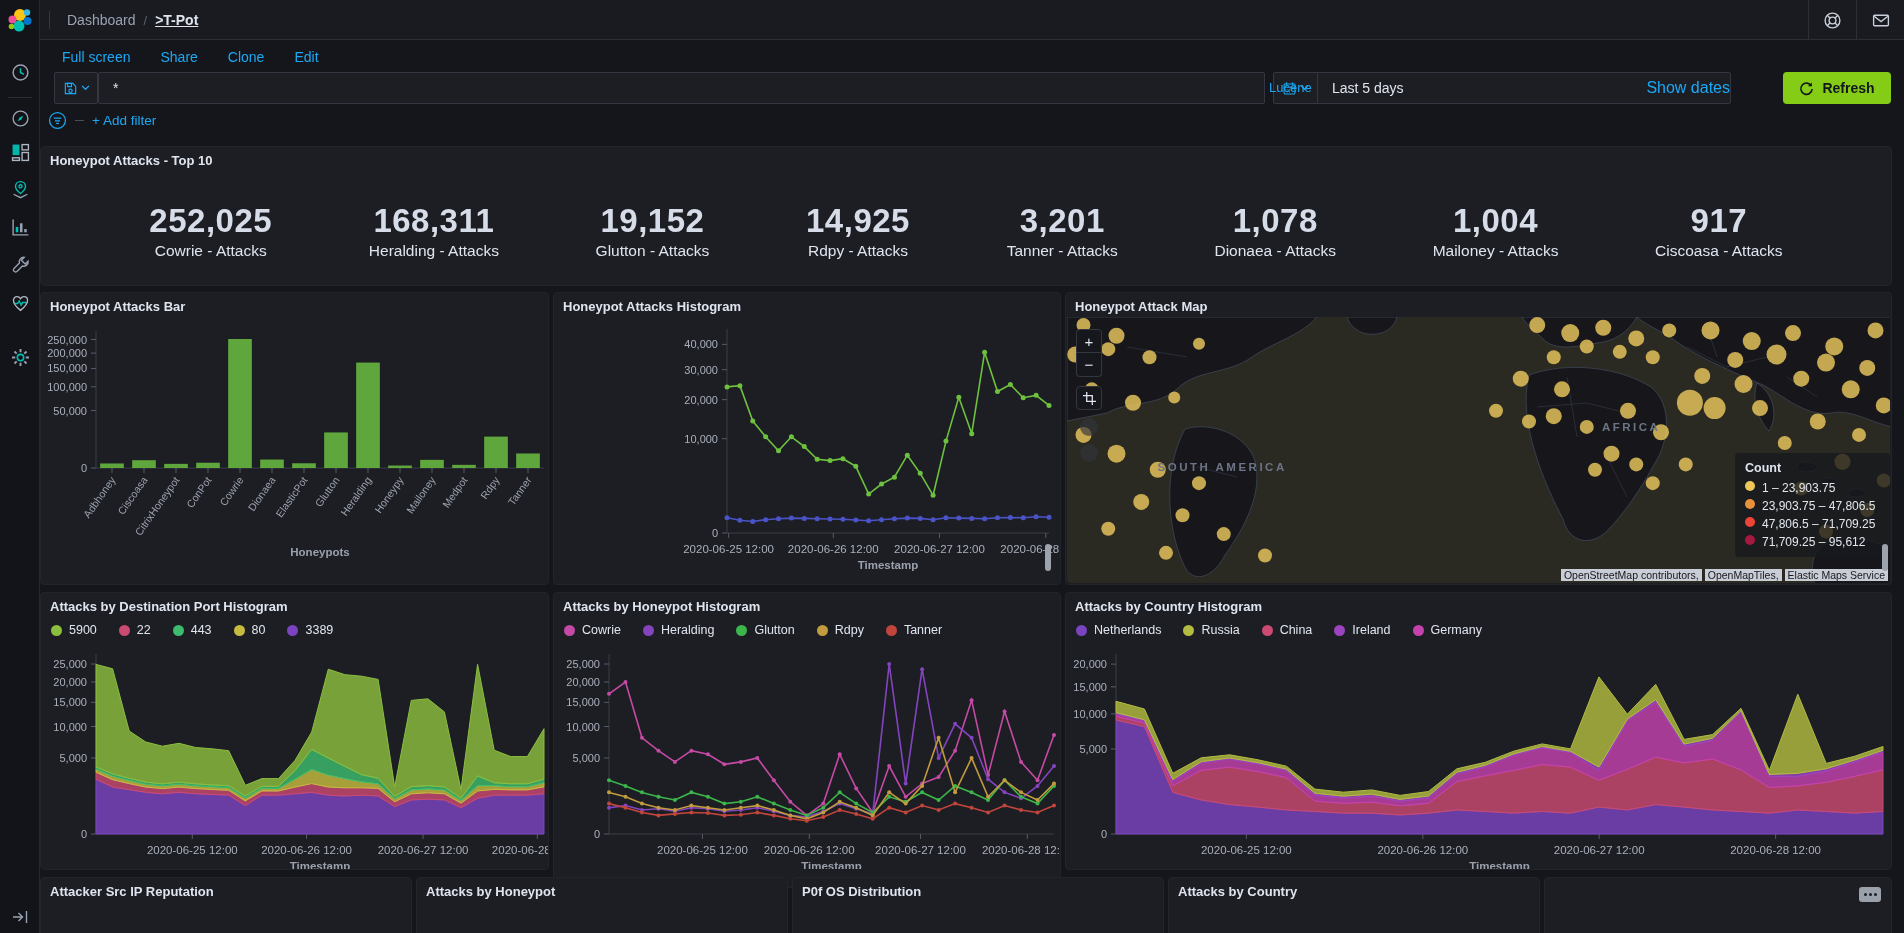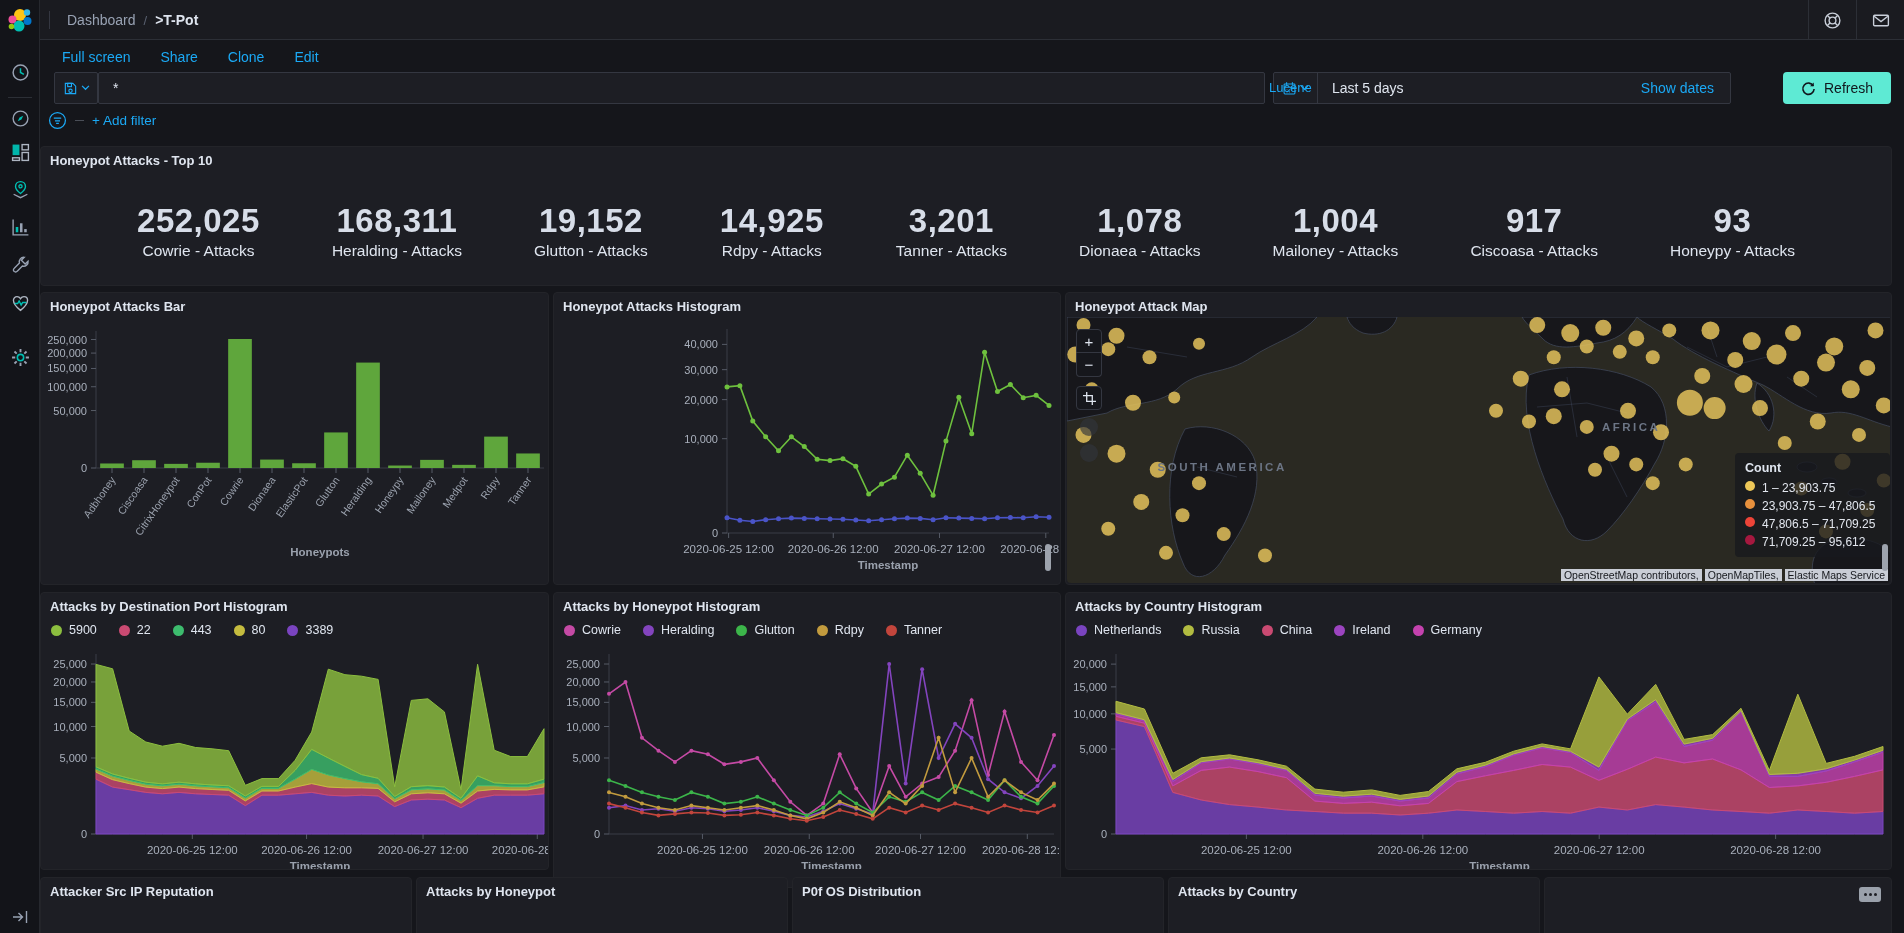--- a/index.html
+++ b/index.html
@@ -7,43 +7,43 @@
     font-family:"Liberation Sans", sans-serif; color:#dfe5ef; }
   .abs { position:absolute; }
 
   
   #nav-rail { position:absolute; left:0; top:0; width:40px; height:933px; background:#131419; border-right:1px solid #26282e; z-index:30; }
   #top-header { position:absolute; left:40px; top:0; width:1864px; height:40px; background:#1a1b20; border-bottom:1px solid #2c2f36; z-index:25; }
   .crumbs { position:absolute; left:0; top:0; height:40px; display:flex; align-items:center; }
   .crumb-div { width:1px; height:18px; background:#343741; margin:0 17px 0 9px; }
   .crumb-link { color:#98a2b3; font-size:14px; cursor:pointer; }
   .crumb-sep { color:#5a6170; margin:0 8px; font-size:13px; }
-  .crumb-cur { color:#dfe5ef; font-size:14px; font-weight:700; }
+  .crumb-cur { color:#dfe5ef; font-size:14px; font-weight:700;text-decoration:underline; }
   .hicons { position:absolute; right:0; top:0; height:40px; display:flex; }
   .hbtn { width:48px; height:40px; display:flex; align-items:center; justify-content:center; border-left:1px solid #2c2f36; cursor:pointer; }
   .rail-icon { position:absolute; left:8px; width:24px; height:24px; display:flex; align-items:center; justify-content:center; cursor:pointer; }
   .rail-div { position:absolute; left:8px; width:24px; height:1px; background:#2c2f36; }
 
   .menubar { position:absolute; left:48px; top:46px; height:22px; display:flex; gap:30px; align-items:center; z-index:20;margin-left:14px; }
   .mlink { color:#1BA9F5; font-size:14px; cursor:pointer; white-space:nowrap; }
 
   .querybar { position:absolute; left:54px; top:72px; height:32px; display:flex; z-index:20; }
   .save-group { width:44px; height:32px; border:1px solid #343741; border-radius:2px; background:#1d1e24;
     display:flex; align-items:center; justify-content:center; gap:3px; cursor:pointer; }
   .qinput { width:1167px; height:32px; background:#1d1e24; border:1px solid #343741; border-radius:2px;
     color:#dfe5ef; font-size:14px; padding:0 70px 0 14px; outline:none; font-family:"Liberation Sans",sans-serif; }
   .lucene { position:absolute; left:1215px; top:8px; color:#1BA9F5; font-size:13px; cursor:pointer; }
   .date-group { width:458px; height:32px; margin-left:8px; border:1px solid #343741; border-radius:2px; background:#1d1e24;
     display:flex; align-items:center; }
   .cal-btn { width:44px; height:100%; display:flex; align-items:center; justify-content:center; gap:3px;
     border-right:1px solid #343741; cursor:pointer; }
   .daterange { color:#dfe5ef; font-size:14px; margin-left:14px; flex:1; }
-  .showdates { color:#1BA9F5; font-size:14px; margin-right:16px; cursor:pointer; white-space:nowrap;text-align:right; }
-  .refresh-btn { width:108px; height:32px; margin-left:52px; background:#5eead4; border-radius:4px; border:none;
-    color:#10161c; font-weight:400; font-size:14px; display:flex; align-items:center; justify-content:center; gap:8px; cursor:pointer; }
+  .showdates { color:#1BA9F5; font-size:16px; margin-right:0; cursor:pointer; white-space:nowrap;text-align:right; }
+  .refresh-btn { width:108px; height:32px; margin-left:52px; background:#84cc16; border-radius:4px; border:none;
+    color:#10161c; font-weight:700; font-size:14px; display:flex; align-items:center; justify-content:center; gap:8px; cursor:pointer; }
 
   .filterbar { position:absolute; left:48px; top:110px; height:20px; display:flex; align-items:center; gap:8px; z-index:20; }
   .fdash { width:9px; height:1px; background:#4a4e57; }
   .addfilter { color:#1BA9F5; font-size:13.5px; cursor:pointer; }
 
   
   .panel { position:absolute; background:#1d1e24; border:1px solid #232429; border-radius:4px; }
   .ptitle { position:absolute; left:9px; top:6px; font-size:13px; font-weight:700; color:#dfe5ef; white-space:nowrap; z-index:5; }
 
   .metrics-row { position:absolute; left:60px; right:60px; top:42px; bottom:12px; display:flex;
@@ -267,24 +267,20 @@
         <div class="mv">1,078</div>
         <div class="ml">Dionaea - Attacks</div>
       </div>
     <div class="metric">
         <div class="mv">1,004</div>
         <div class="ml">Mailoney - Attacks</div>
       </div>
     <div class="metric">
         <div class="mv">917</div>
         <div class="ml">Ciscoasa - Attacks</div>
-      </div>
-    <div class="metric">
-        <div class="mv">93</div>
-        <div class="ml">Honeypy - Attacks</div>
       </div>
   </div>
 </div>
 
 <div class="panel" style="left:40px;top:292px;width:509px;height:293px">
   <div class="ptitle">Honeypot Attacks Bar</div>
   <div id="c0" style="position: absolute; left: 0px; top: 0px;"><svg width="507" height="291">
         <path d="M55 38 V175 H503" stroke="#3a3d46" fill="none"></path>
         <line x1="50" x2="55" y1="175" y2="175" stroke="#565b66"></line>
         <text x="46" y="179" text-anchor="end" class="tick">0</text>

